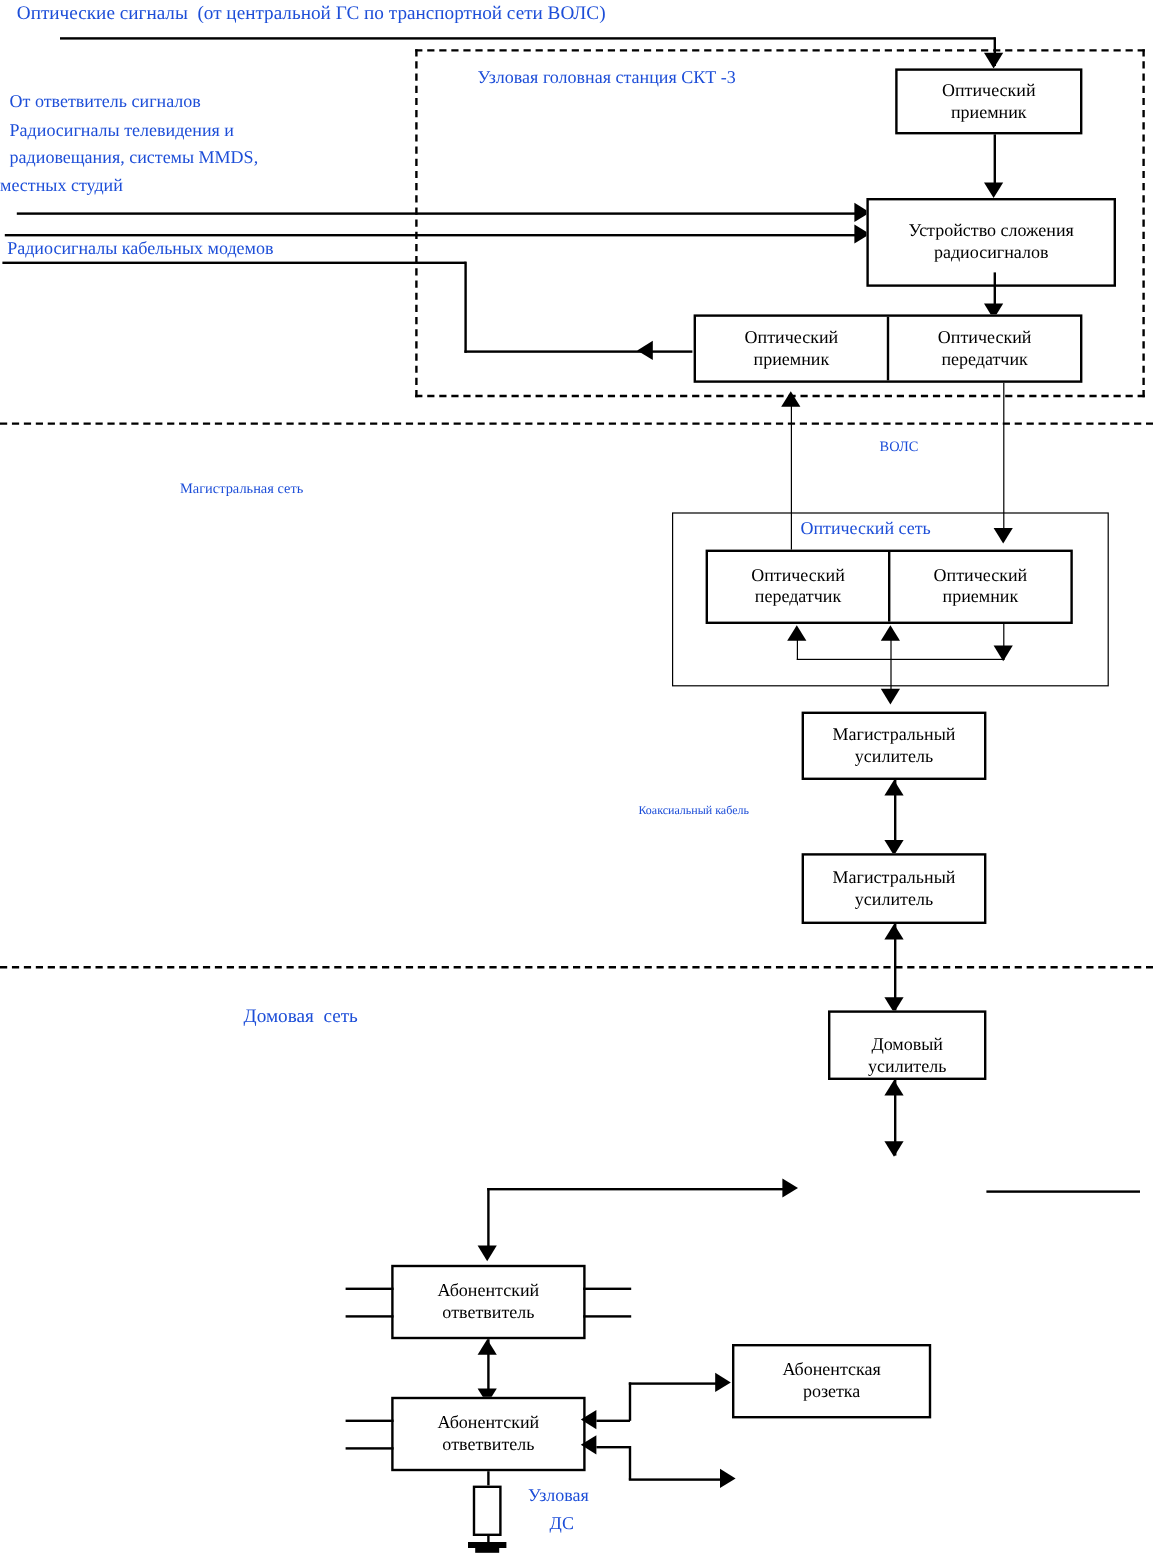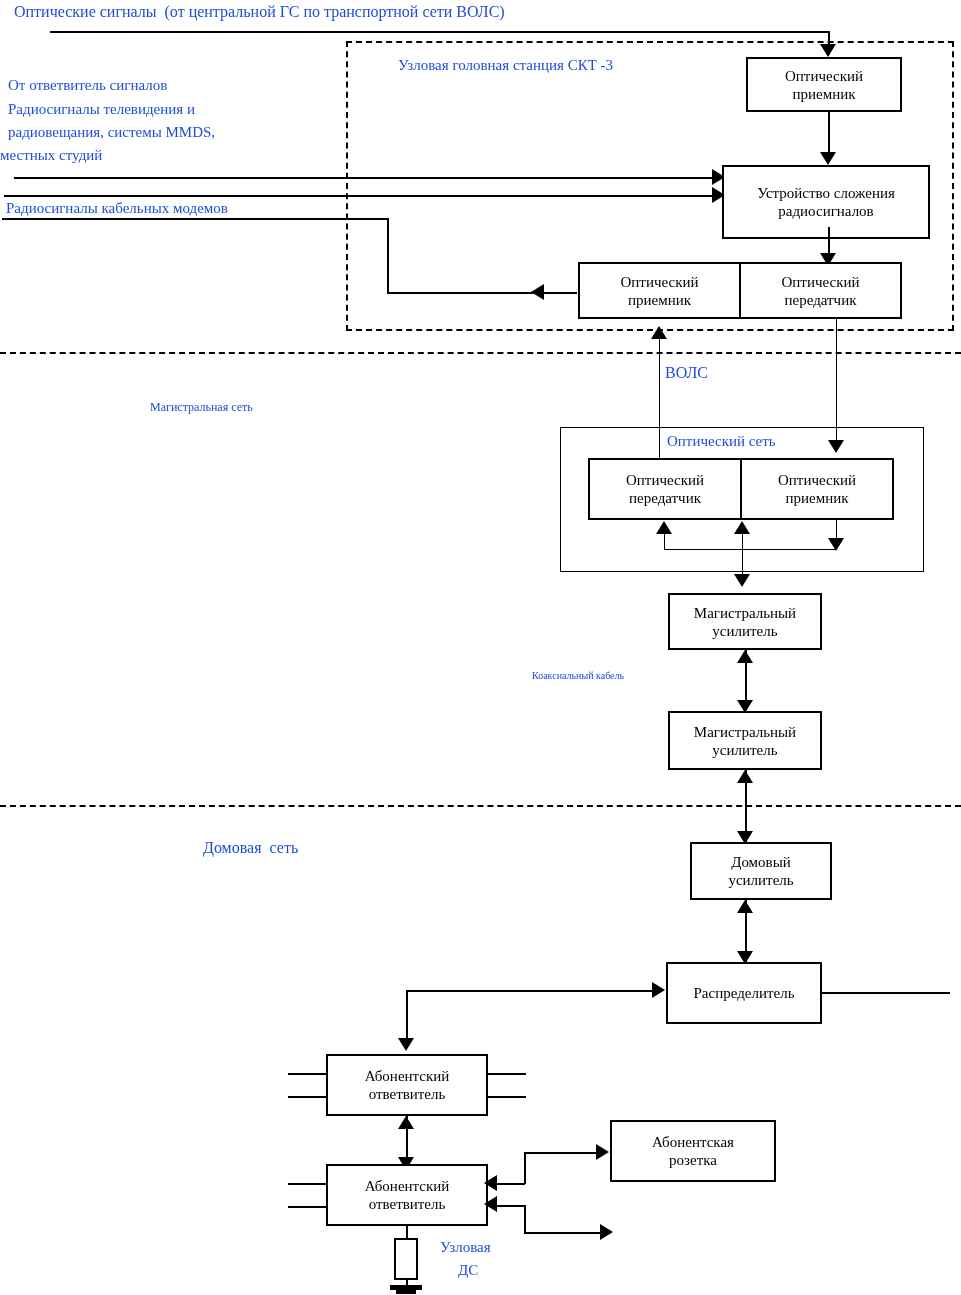--- a/index.html
+++ b/index.html
@@ -78,21 +78,21 @@
 приемник</span>
       </div>
     <div>
         <span style="white-space:pre-line;">Оптический
 передатчик</span>
       </div>
   </div>
 
   <div class="dashsep" style="left:0px;top:352px;width:961px;"></div>
 
-  <div class="lbl" style="left:665px;top:363px;font-size:16px;">ВОЛС</div>
+  <div class="lbl" style="left:733px;top:363px;font-size:12px;">ВОЛС</div>
   <div class="lbl" style="left:150px;top:398px;font-size:12px;">Магистральная сеть</div>
 
   <div class="vline-thin" style="left:836px;top:319px;height:132px;"></div>
   <div class="arr arr-d" style="left:828px;top:440px;"></div>
 
   <div class="vline-thin" style="left:659px;top:330px;height:130px;"></div>
   <div class="arr arr-u" style="left:651px;top:326px;"></div>
 
   <div class="thinbox" style="left:560px;top:427px;width:364px;height:145px;"></div>
   <div class="lbl" style="left:664px;top:432px;background:#fff;padding:0 3px;">Оптический сеть</div>
@@ -133,32 +133,29 @@
 усилитель</span>
   </div>
 
   <div class="vline" style="left:745px;top:770px;height:73px;"></div>
   <div class="arr arr-u" style="left:737px;top:770px;"></div>
   <div class="arr arr-d" style="left:737px;top:831px;"></div>
 
   <div class="dashsep" style="left:0px;top:805px;width:961px;"></div>
   <div class="lbl" style="left:203px;top:838px;font-size:16px;">Домовая  сеть</div>
 
-  <div class="box" style="left:690px;top:842px;width:142px;height:58px;">
+  <div class="box" style="left:690px;top:842px;width:132px;height:58px;align-items:flex-end;">
     <span style="white-space:pre-line;">Домовый
 усилитель</span>
   </div>
 
   <div class="vline" style="left:745px;top:900px;height:63px;"></div>
   <div class="arr arr-u" style="left:737px;top:900px;"></div>
   <div class="arr arr-d" style="left:737px;top:951px;"></div>
 
-  <div class="box" style="left:666px;top:962px;width:156px;height:62px;">
-    <span>Распределитель</span>
-  </div>
 
   <div class="hline" style="left:822px;top:992px;width:128px;"></div>
 
   <div class="hline" style="left:406px;top:990px;width:254px;"></div>
   <div class="arr arr-r" style="left:652px;top:982px;"></div>
   <div class="vline" style="left:406px;top:990px;height:56px;"></div>
   <div class="arr arr-d" style="left:398px;top:1038px;"></div>
 
   <div class="box" style="left:326px;top:1054px;width:162px;height:62px;">
     <span style="white-space:pre-line;">Абонентский

